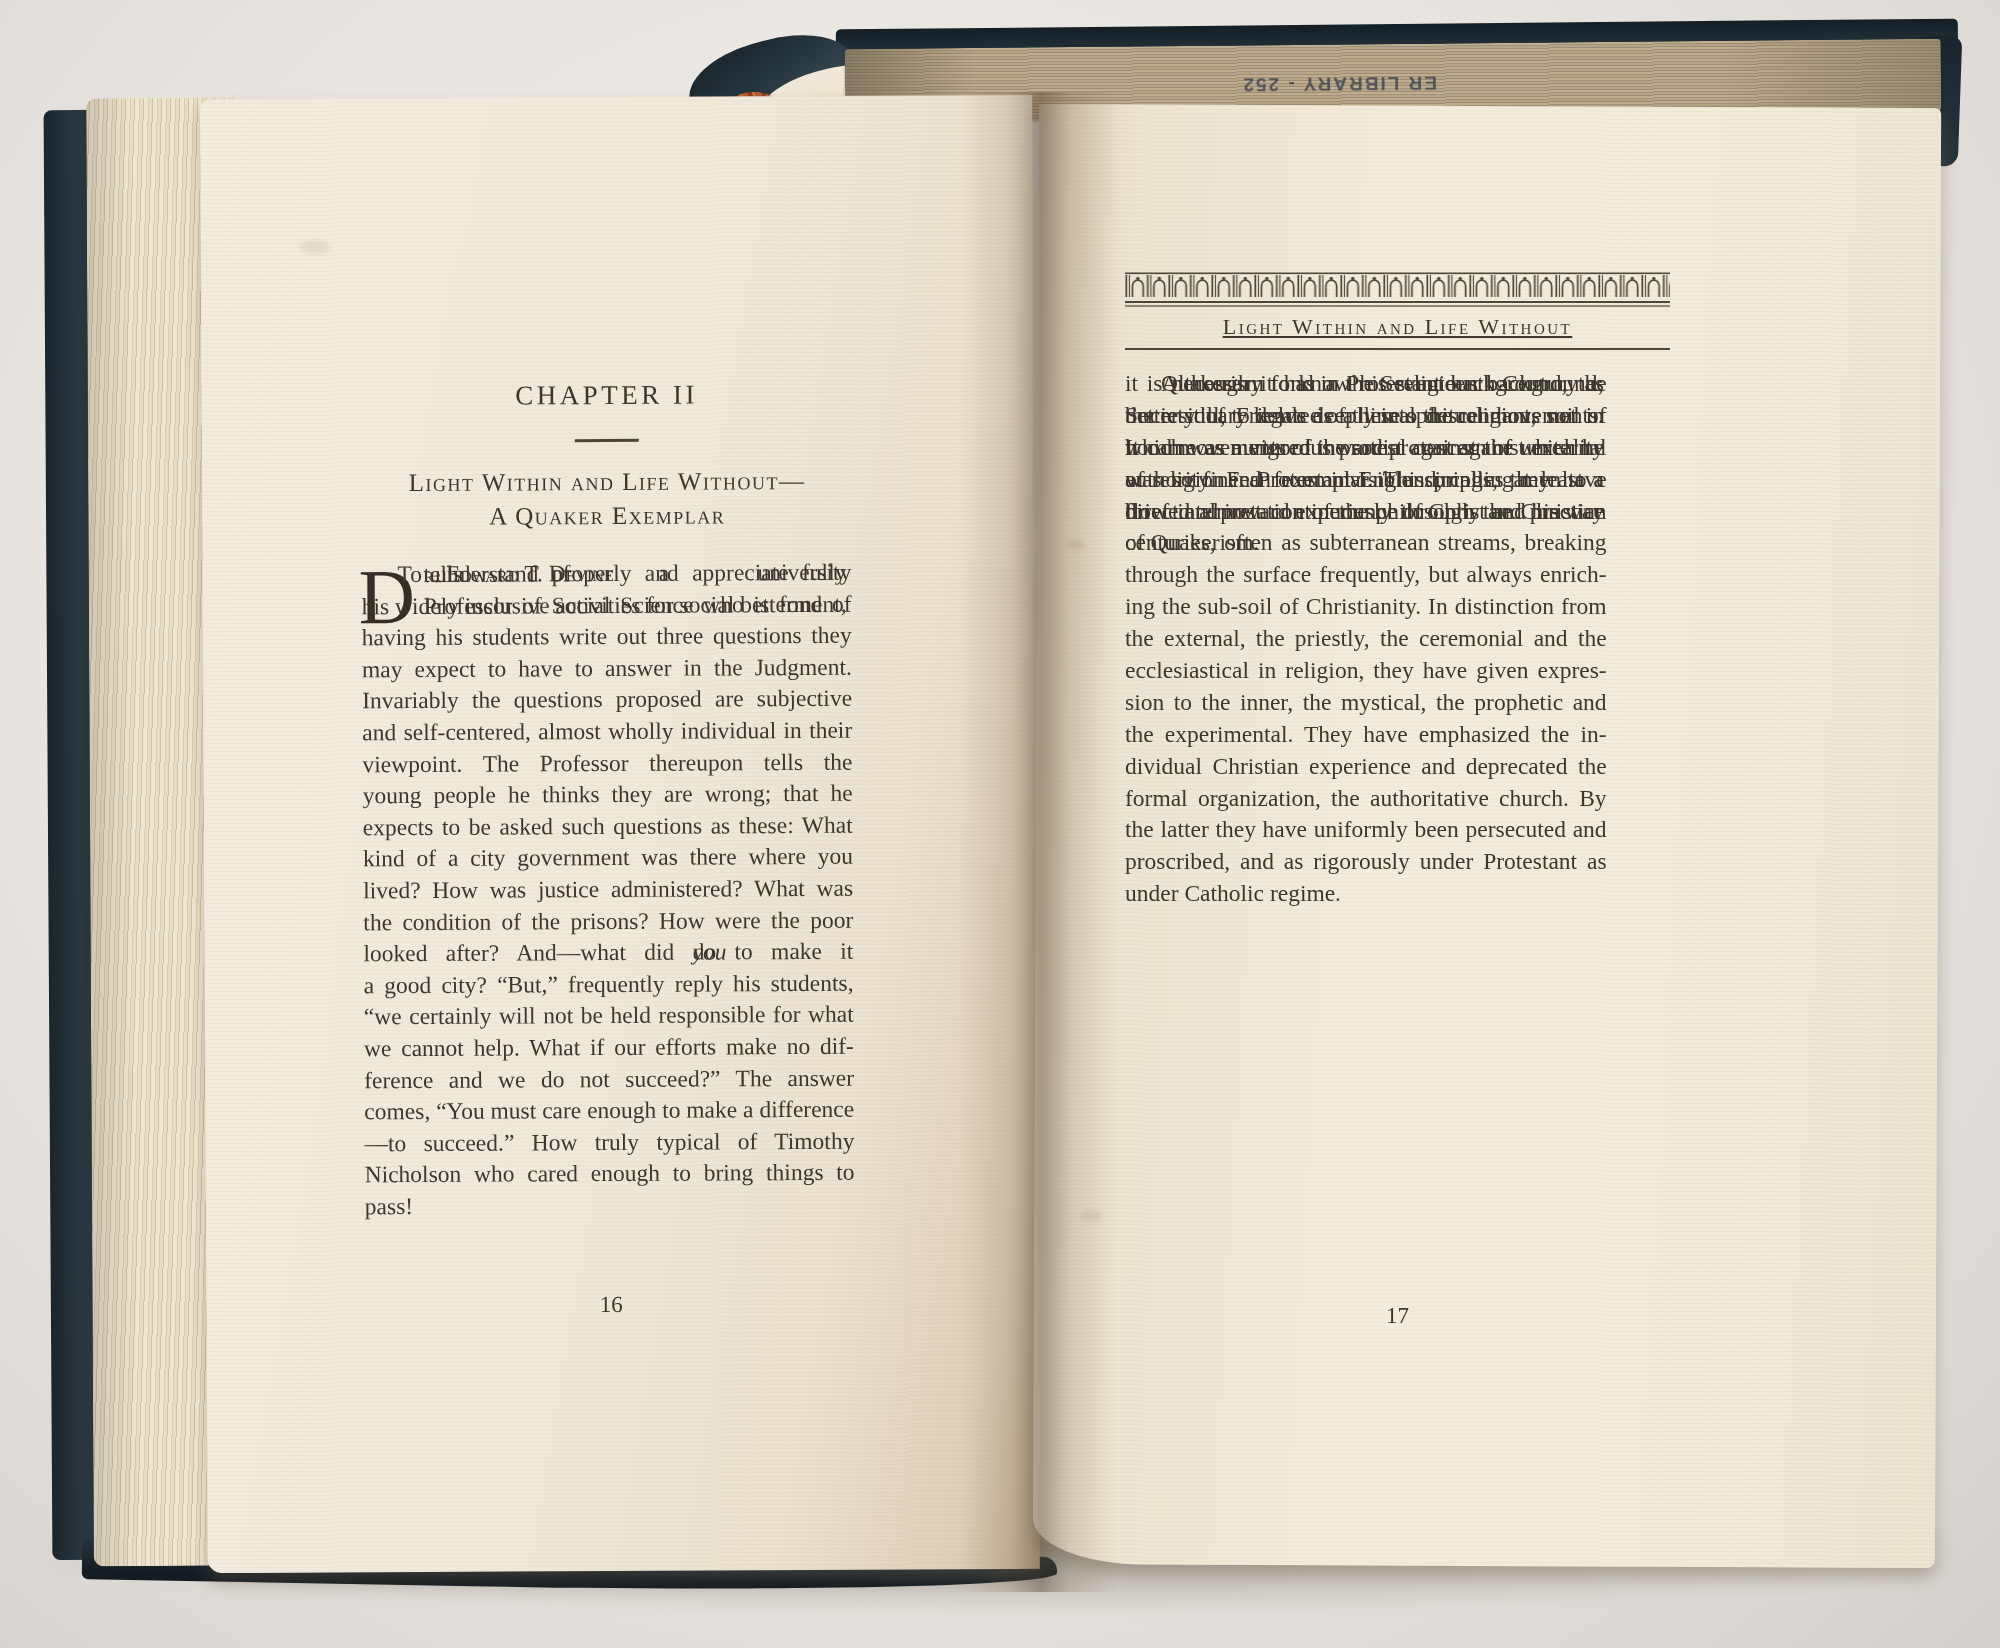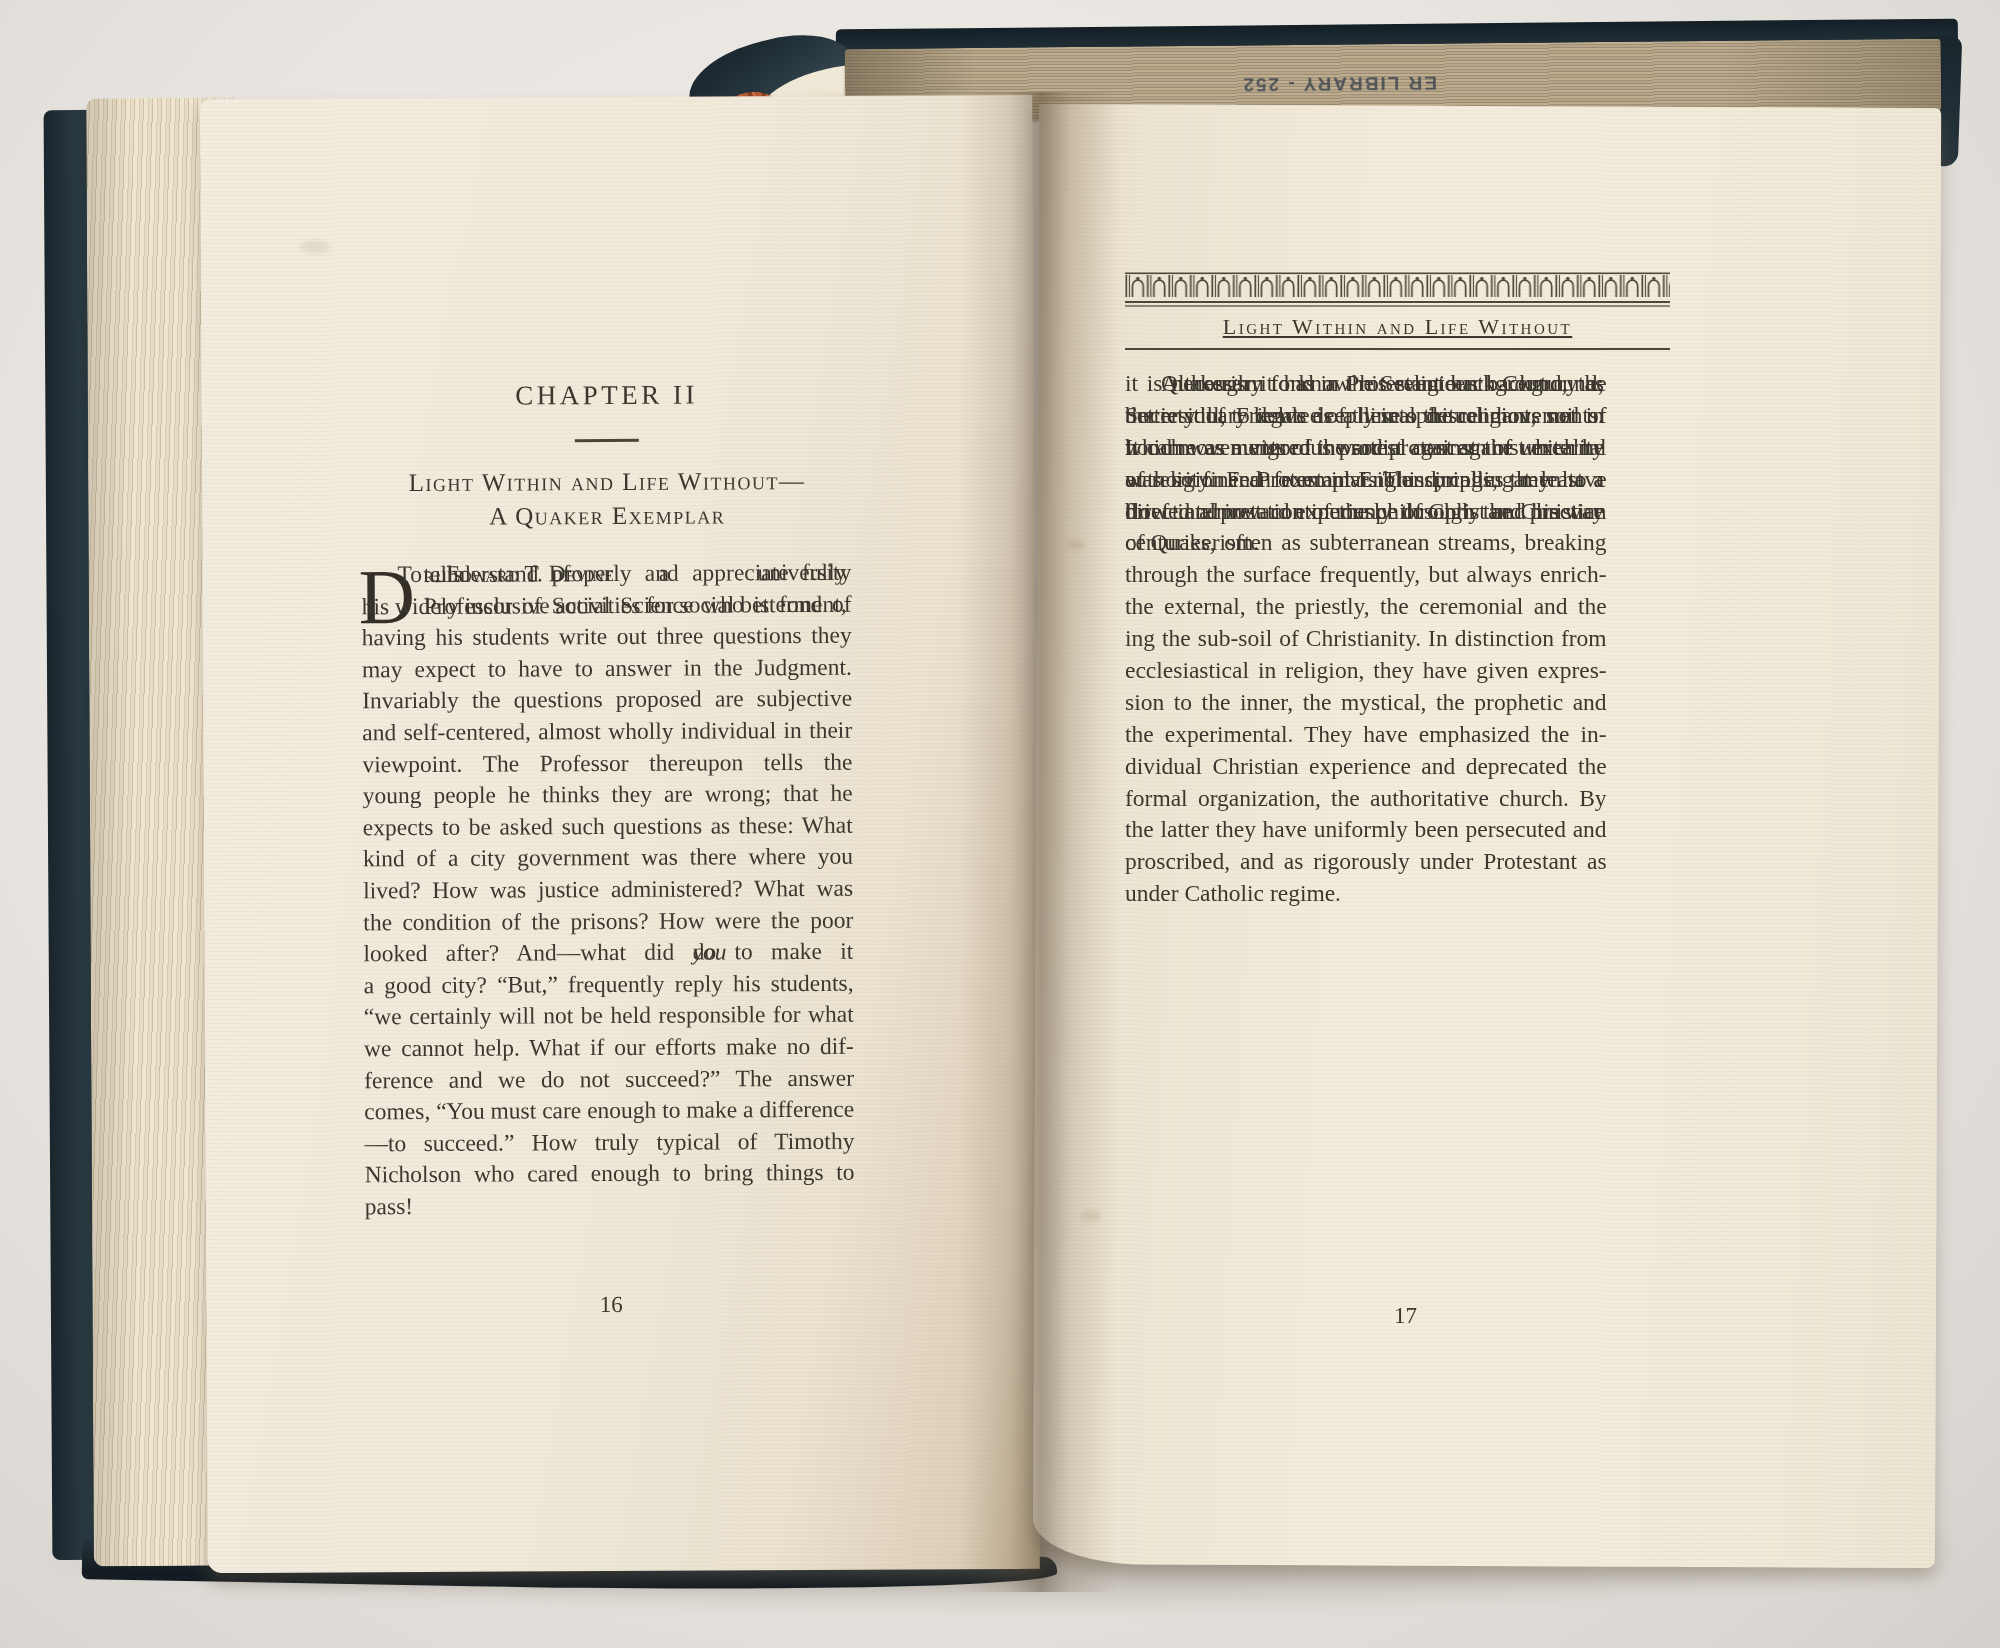--- a/index.html
+++ b/index.html
@@ -67,21 +67,21 @@
   .tl.ind{text-indent:36px;}
   .tl.dc1,.tl.dc2{padding-left:62px;}
   .page-number{width:100%;text-align:center;font-size:23px;color:#3b372f;}
   .lp-num{top:912px;left:0;}
 
   .rp-content{left:1125px;top:272px;width:545px;height:1100px;z-index:20;}
   .headpiece{left:0;top:0;width:545px;height:38px;}
   .running-head{top:42px;width:100%;text-align:center;font-size:22px;letter-spacing:2.5px;color:#3b372e;text-decoration:underline;}
   .head-rule{left:0;top:76px;width:100%;height:2px;background:#4c4639;}
   .rp-body{top:96px;font-size:23.5px;line-height:31.9px;}
-  .rp-num{top:1031px;left:8px;}
+  .rp-num{top:1031px;left:0;}
 
   .foxing{border-radius:50%;filter:blur(2px);}
   .fox1{left:1068px;top:540px;width:16px;height:10px;background:rgba(150,120,70,.18);}
   .fox2{left:1080px;top:1210px;width:22px;height:12px;background:rgba(150,120,70,.15);}
   .fox3{left:300px;top:240px;width:30px;height:14px;background:rgba(140,115,70,.12);}
 </style>
 </head>
 <body>
 
 <div class="stage">
@@ -175,22 +175,22 @@
           <div class="tl last">of Quakerism.</div>
         </div>
       <div>
           <div class="tl ind">Although it has a Protestant background, the</div>
           <div class="tl">Society of Friends is a lineal descendant, not of</div>
           <div class="tl">hood movements of inward protest against external</div>
           <div class="tl">authority. Fed from invisible springs, they have</div>
           <div class="tl">flowed almost continuously through the Christian</div>
           <div class="tl">centuries, often as subterranean streams, breaking</div>
           <div class="tl">through the surface frequently, but always enrich-</div>
+          <div class="tl">ing the sub-soil of Christianity. In distinction from</div>
           <div class="tl">the external, the priestly, the ceremonial and the</div>
-          <div class="tl">ing the sub-soil of Christianity. In distinction from</div>
           <div class="tl">ecclesiastical in religion, they have given expres-</div>
           <div class="tl">sion to the inner, the mystical, the prophetic and</div>
           <div class="tl">the experimental. They have emphasized the in-</div>
           <div class="tl">dividual Christian experience and deprecated the</div>
           <div class="tl">formal organization, the authoritative church. By</div>
           <div class="tl">the latter they have uniformly been persecuted and</div>
           <div class="tl">proscribed, and as rigorously under Protestant as</div>
           <div class="tl last">under Catholic regime.</div>
         </div>
       <div>

